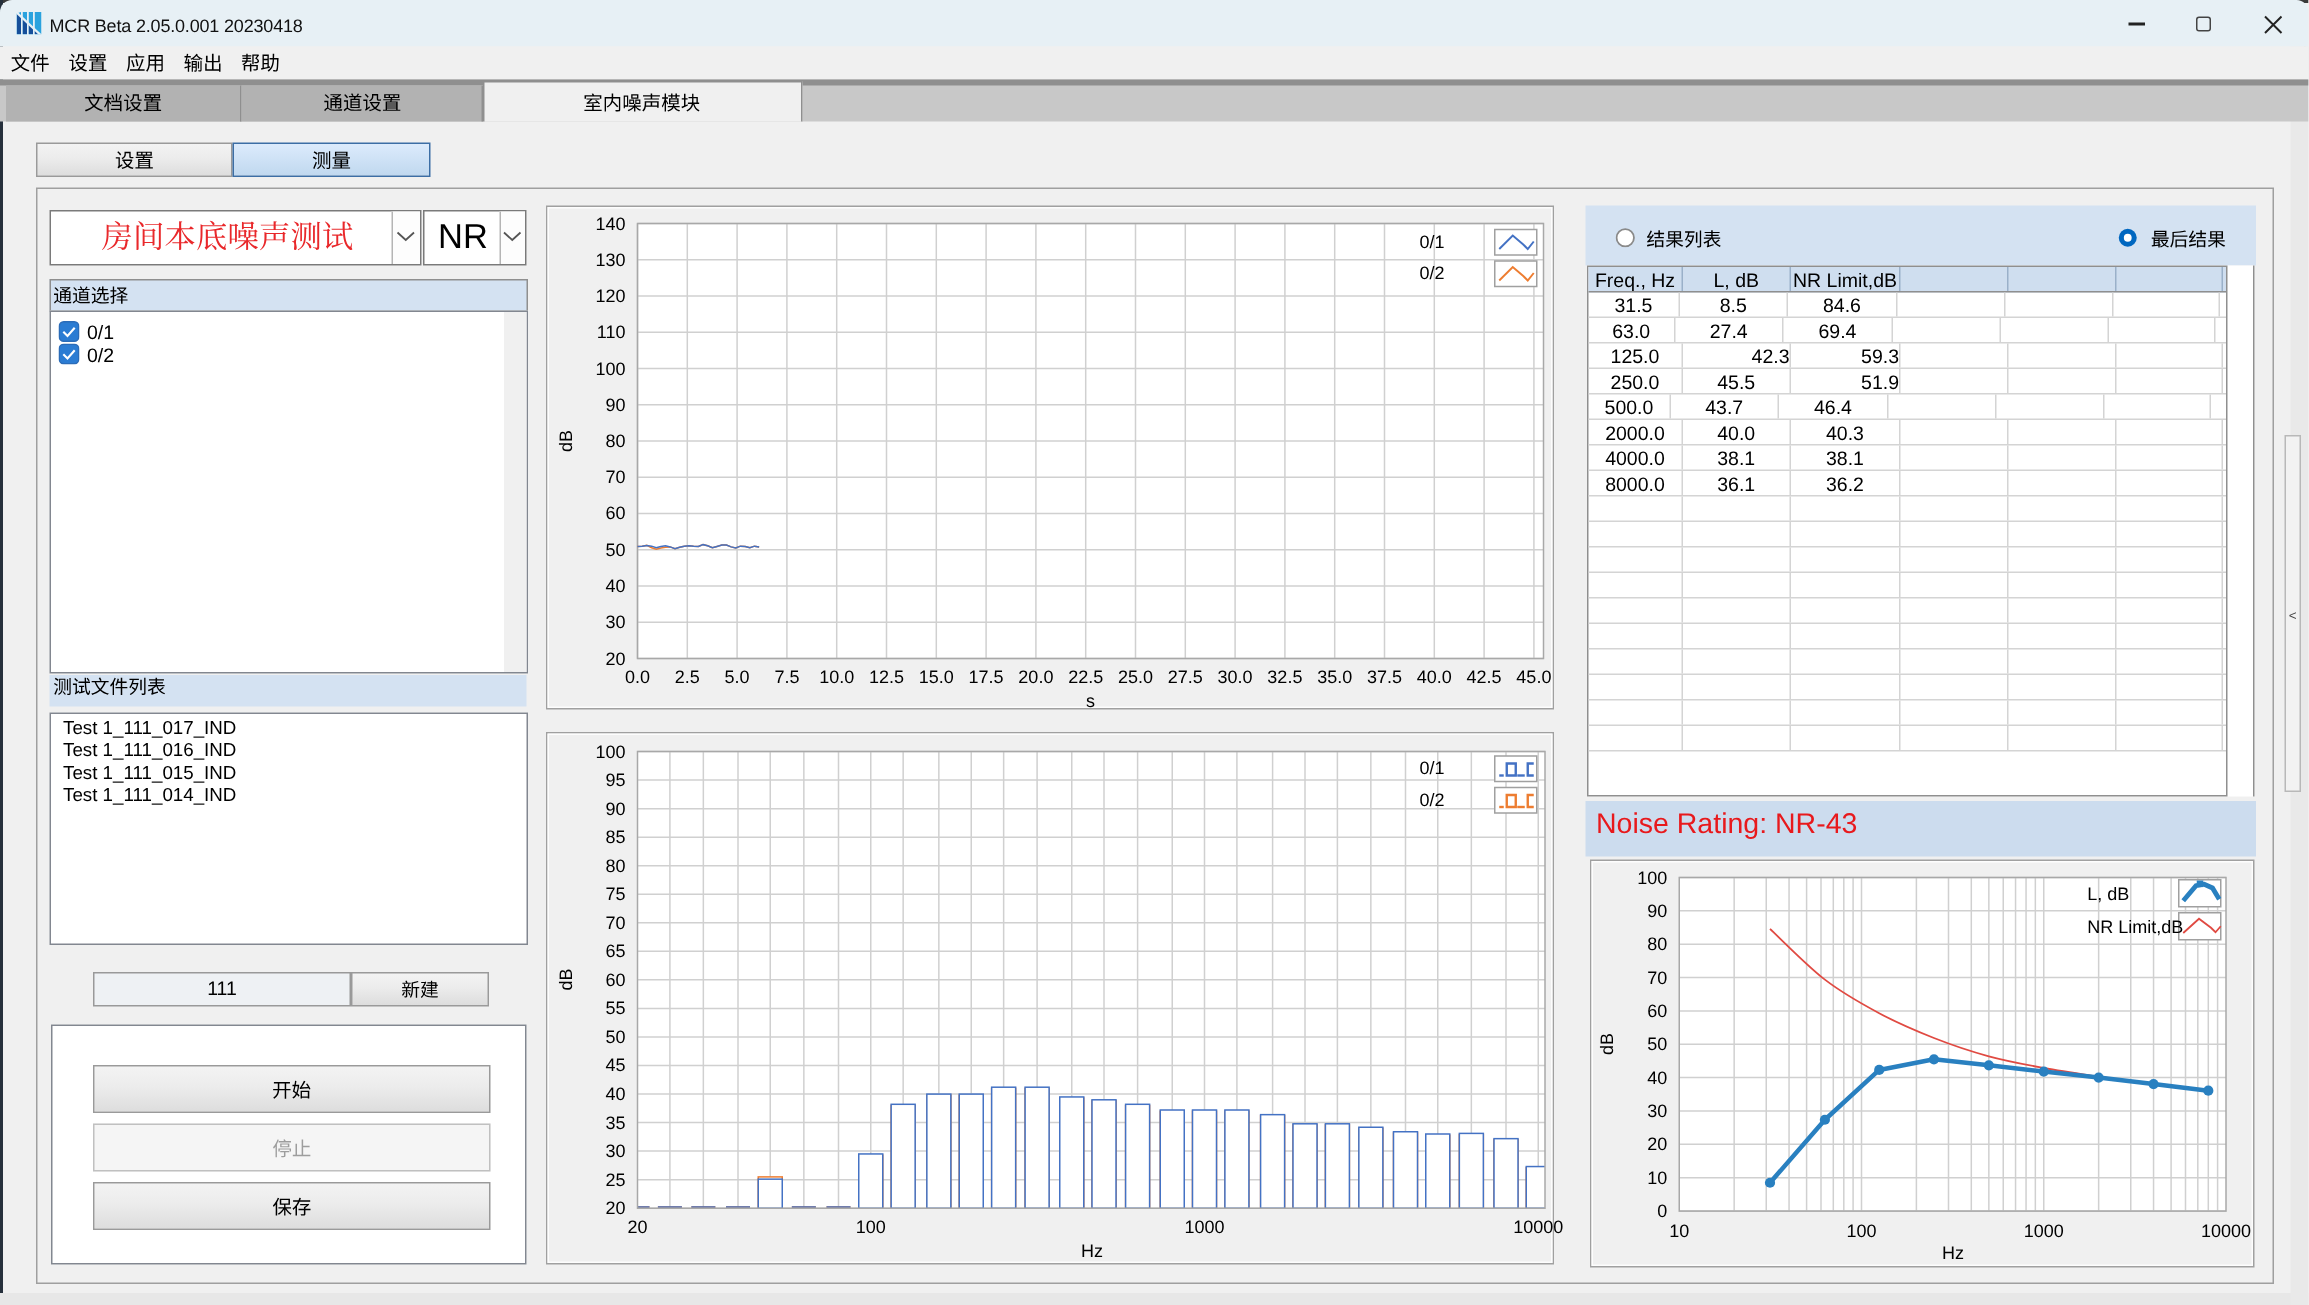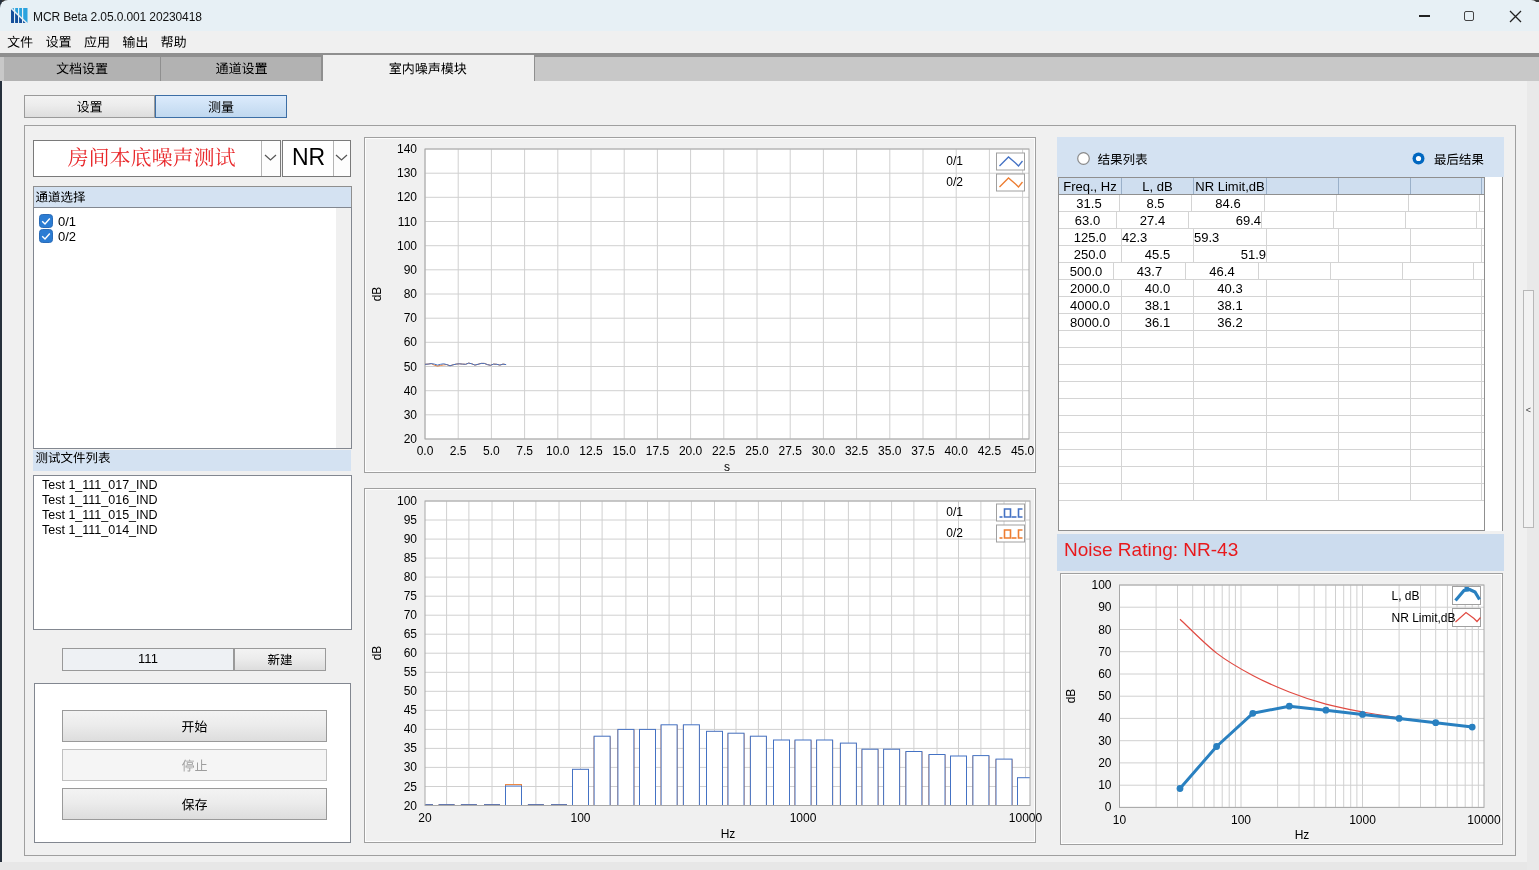--- a/index.html
+++ b/index.html
@@ -449,29 +449,29 @@
       <div style="width:61px;box-sizing:border-box;border-right:1px solid #d4d4d4;text-align:center;line-height:17px">31.5</div>
       <div style="width:72px;box-sizing:border-box;border-right:1px solid #d4d4d4;text-align:center;line-height:17px">8.5</div>
       <div style="width:73px;box-sizing:border-box;border-right:1px solid #d4d4d4;text-align:center;line-height:17px">84.6</div>
       <div style="width:72px;box-sizing:border-box;border-right:1px solid #d4d4d4;text-align:center;line-height:17px"></div>
       <div style="width:72px;box-sizing:border-box;border-right:1px solid #d4d4d4;text-align:center;line-height:17px"></div>
       <div style="width:71px;box-sizing:border-box;border-right:1px solid #d4d4d4;text-align:center;line-height:17px"></div>
     </div>
     <div style="display:flex;height:17px;border-bottom:1px solid #d4d4d4">
       <div style="width:58px;box-sizing:border-box;border-right:1px solid #d4d4d4;text-align:center;line-height:17px">63.0</div>
       <div style="width:72px;box-sizing:border-box;border-right:1px solid #d4d4d4;text-align:center;line-height:17px">27.4</div>
-      <div style="width:73px;box-sizing:border-box;border-right:1px solid #d4d4d4;text-align:right;line-height:17px">69.4</div>
+      <div style="width:73px;box-sizing:border-box;border-right:1px solid #d4d4d4;text-align:center;line-height:17px">69.4</div>
       <div style="width:72px;box-sizing:border-box;border-right:1px solid #d4d4d4;text-align:center;line-height:17px"></div>
       <div style="width:72px;box-sizing:border-box;border-right:1px solid #d4d4d4;text-align:center;line-height:17px"></div>
       <div style="width:71px;box-sizing:border-box;border-right:1px solid #d4d4d4;text-align:center;line-height:17px"></div>
     </div>
     <div style="display:flex;height:17px;border-bottom:1px solid #d4d4d4">
       <div style="width:63px;box-sizing:border-box;border-right:1px solid #d4d4d4;text-align:center;line-height:17px">125.0</div>
-      <div style="width:72px;box-sizing:border-box;border-right:1px solid #d4d4d4;text-align:left;line-height:17px">42.3</div>
-      <div style="width:73px;box-sizing:border-box;border-right:1px solid #d4d4d4;text-align:left;line-height:17px">59.3</div>
+      <div style="width:72px;box-sizing:border-box;border-right:1px solid #d4d4d4;text-align:right;line-height:17px">42.3</div>
+      <div style="width:73px;box-sizing:border-box;border-right:1px solid #d4d4d4;text-align:right;line-height:17px">59.3</div>
       <div style="width:72px;box-sizing:border-box;border-right:1px solid #d4d4d4;text-align:center;line-height:17px"></div>
       <div style="width:72px;box-sizing:border-box;border-right:1px solid #d4d4d4;text-align:center;line-height:17px"></div>
       <div style="width:71px;box-sizing:border-box;border-right:1px solid #d4d4d4;text-align:center;line-height:17px"></div>
     </div>
     <div style="display:flex;height:17px;border-bottom:1px solid #d4d4d4">
       <div style="width:63px;box-sizing:border-box;border-right:1px solid #d4d4d4;text-align:center;line-height:17px">250.0</div>
       <div style="width:72px;box-sizing:border-box;border-right:1px solid #d4d4d4;text-align:center;line-height:17px">45.5</div>
       <div style="width:73px;box-sizing:border-box;border-right:1px solid #d4d4d4;text-align:right;line-height:17px">51.9</div>
       <div style="width:72px;box-sizing:border-box;border-right:1px solid #d4d4d4;text-align:center;line-height:17px"></div>
       <div style="width:72px;box-sizing:border-box;border-right:1px solid #d4d4d4;text-align:center;line-height:17px"></div>

